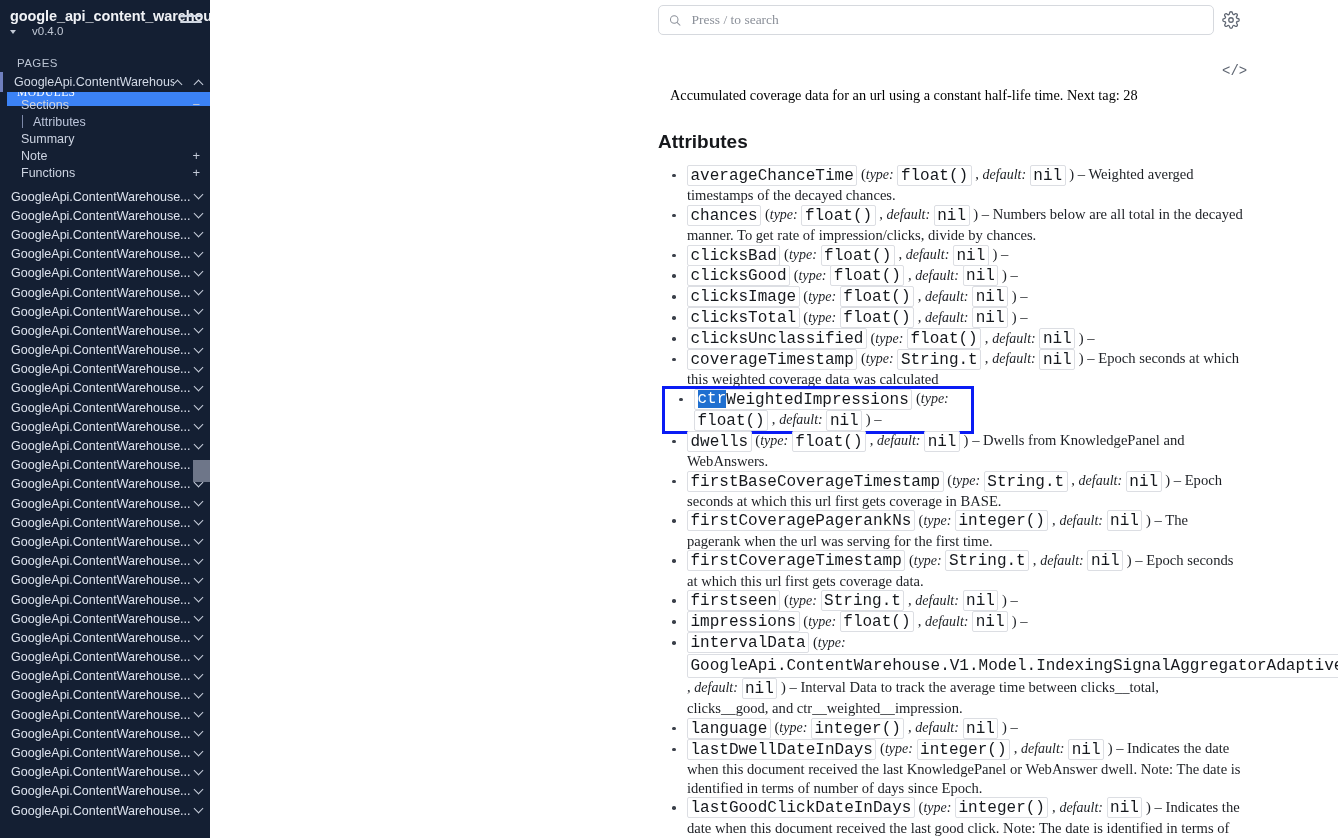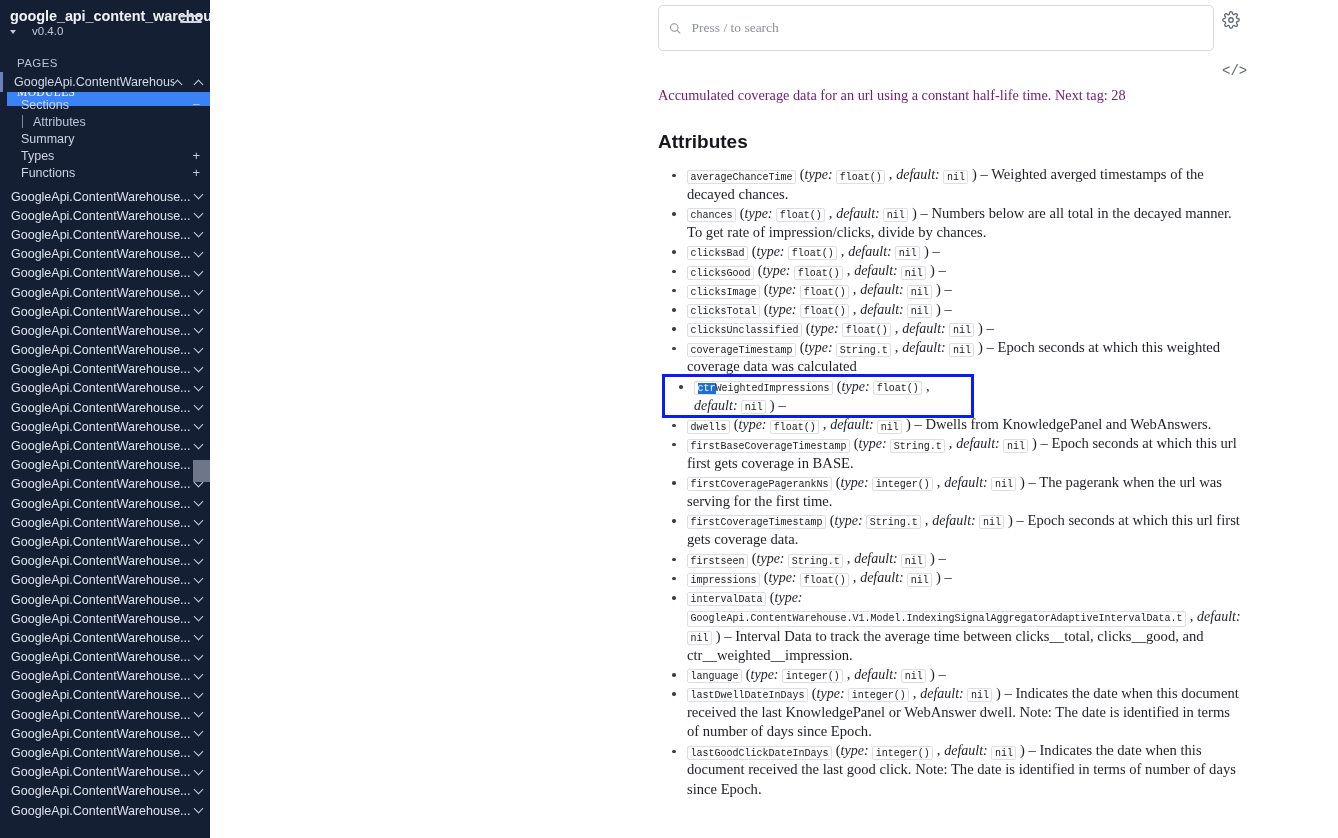--- a/index.html
+++ b/index.html
@@ -163,21 +163,21 @@
     right: 0; bottom: 0;
     background: #ffffff;
     overflow: hidden;
   }
   #search-wrap {
     position: absolute;
     left: 448px; top: 5px;
     width: 556px; height: 30px;
   }
   #search-box {
-    width: 100%; height: 46px;
+    width: 100%; height: 30px;
     border: 1px solid #d6d9de;
     border-radius: 5px;
     display: flex; align-items: center;
     padding: 0 10px;
     gap: 8px;
     background: #fff;
   }
   #search-input {
     border: none; outline: none;
     font-family: "Liberation Serif", serif;
@@ -214,22 +214,22 @@
     font-weight: bold;
     line-height: 1.29;
     color: #16181c;
     margin: 0 0 10px 0;
     letter-spacing: -0.35px;
     word-break: break-word;
   }
   #summary {
     font-family: "Liberation Serif", serif;
     font-size: 14.3px;
-    color: #701a75;
-    margin: 0 0 26px 0;
+    color: #000000;
+    margin: 0 0 26px 12px;
     line-height: 1.35;
   }
   h2#attr-heading {
     font-family: "Liberation Sans", sans-serif;
     font-size: 19px;
     font-weight: bold;
     color: #16181c;
     margin: 0 0 12px 0;
   }
 
@@ -249,21 +249,21 @@
   ul#attr-list > li::before {
     content: "";
     position: absolute;
     left: 14px; top: 8.5px;
     width: 3.5px; height: 3.5px;
     border-radius: 50%;
     background: #3a3f49;
   }
   code.ident, code.tv {
     font-family: "Liberation Mono", monospace;
-    font-size: 10px;
+    font-size: 16px;
     border: 1px solid #dcdee3;
     border-radius: 2px;
     padding: 0.5px 2.5px;
     background: #fff;
     color: #15181d;
     white-space: nowrap;
   }
   .kw {
     font-family: "Liberation Serif", serif;
     font-style: italic;
@@ -330,21 +330,21 @@
       <span>Sections</span>
       <span class="plusminus">−</span>
     </div>
     <div class="sub-item indent2">
       <span><span class="bar"></span><span>Attributes</span></span>
     </div>
     <div class="sub-item">
       <span>Summary</span>
     </div>
     <div class="sub-item">
-      <span>Types</span>
+      <span>Note</span>
       <span class="plusminus">+</span>
     </div>
     <div class="sub-item">
       <span>Functions</span>
       <span class="plusminus">+</span>
     </div>
 
     <div style="height:6px"></div>
     <div id="module-list">
         <div class="mod-item">

